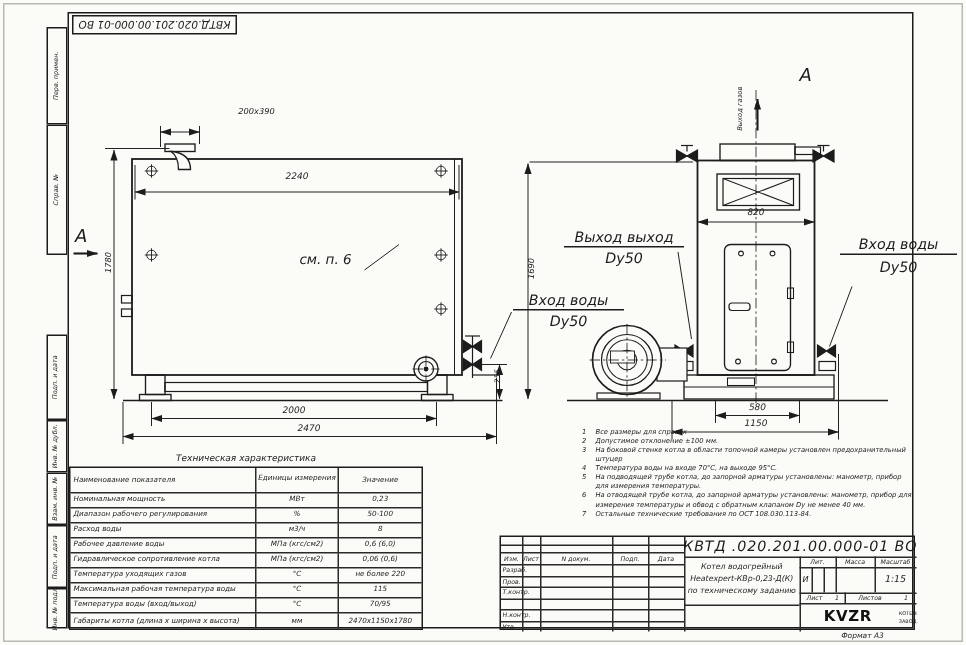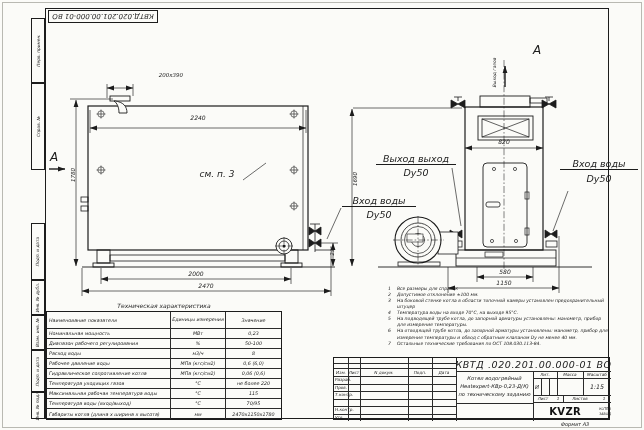--- a/index.html
+++ b/index.html
@@ -254,21 +254,21 @@
   <div class="t c" style="left:178px;top:283px;width:56px;font-size:6px;">2470</div>
   <div class="t c v" style="left:318px;top:248px;width:30px;font-size:5px;">255</div>
   <div class="t c" style="left:476px;top:139px;width:56px;font-size:6px;">820</div>
   <div class="t c v" style="left:338px;top:176px;width:34px;font-size:5.5px;">1690</div>
   <div class="t c" style="left:477px;top:269px;width:56px;font-size:6px;">580</div>
   <div class="t c" style="left:476px;top:280px;width:56px;font-size:6px;">1150</div>
 
   <div class="t" style="left:50px;top:151px;font-size:12px;">А</div>
   <div class="t" style="left:533px;top:44px;font-size:12px;">А</div>
   <div class="t c v" style="left:473px;top:70px;width:44px;font-size:4.5px;">Выход газов</div>
-  <div class="t c" style="left:188px;top:170px;width:58px;font-size:9px;">см. п. 3</div>
+  <div class="t c" style="left:188px;top:170px;width:58px;font-size:9px;">см. п. 6</div>
 
   <div class="t c u" style="left:376px;top:154px;width:80px;font-size:9.5px;">Выход выход</div>
   <div class="t c" style="left:376px;top:168px;width:80px;font-size:9.5px;">Dy50</div>
   <div class="t c u" style="left:342px;top:196px;width:74px;font-size:9.5px;">Вход воды</div>
   <div class="t c" style="left:342px;top:210px;width:74px;font-size:9.5px;">Dy50</div>
   <div class="t c u" style="left:560px;top:159px;width:78px;font-size:9.5px;">Вход воды</div>
   <div class="t c" style="left:560px;top:174px;width:78px;font-size:9.5px;">Dy50</div>
 
   <div class="notes">
     <div class="note">

